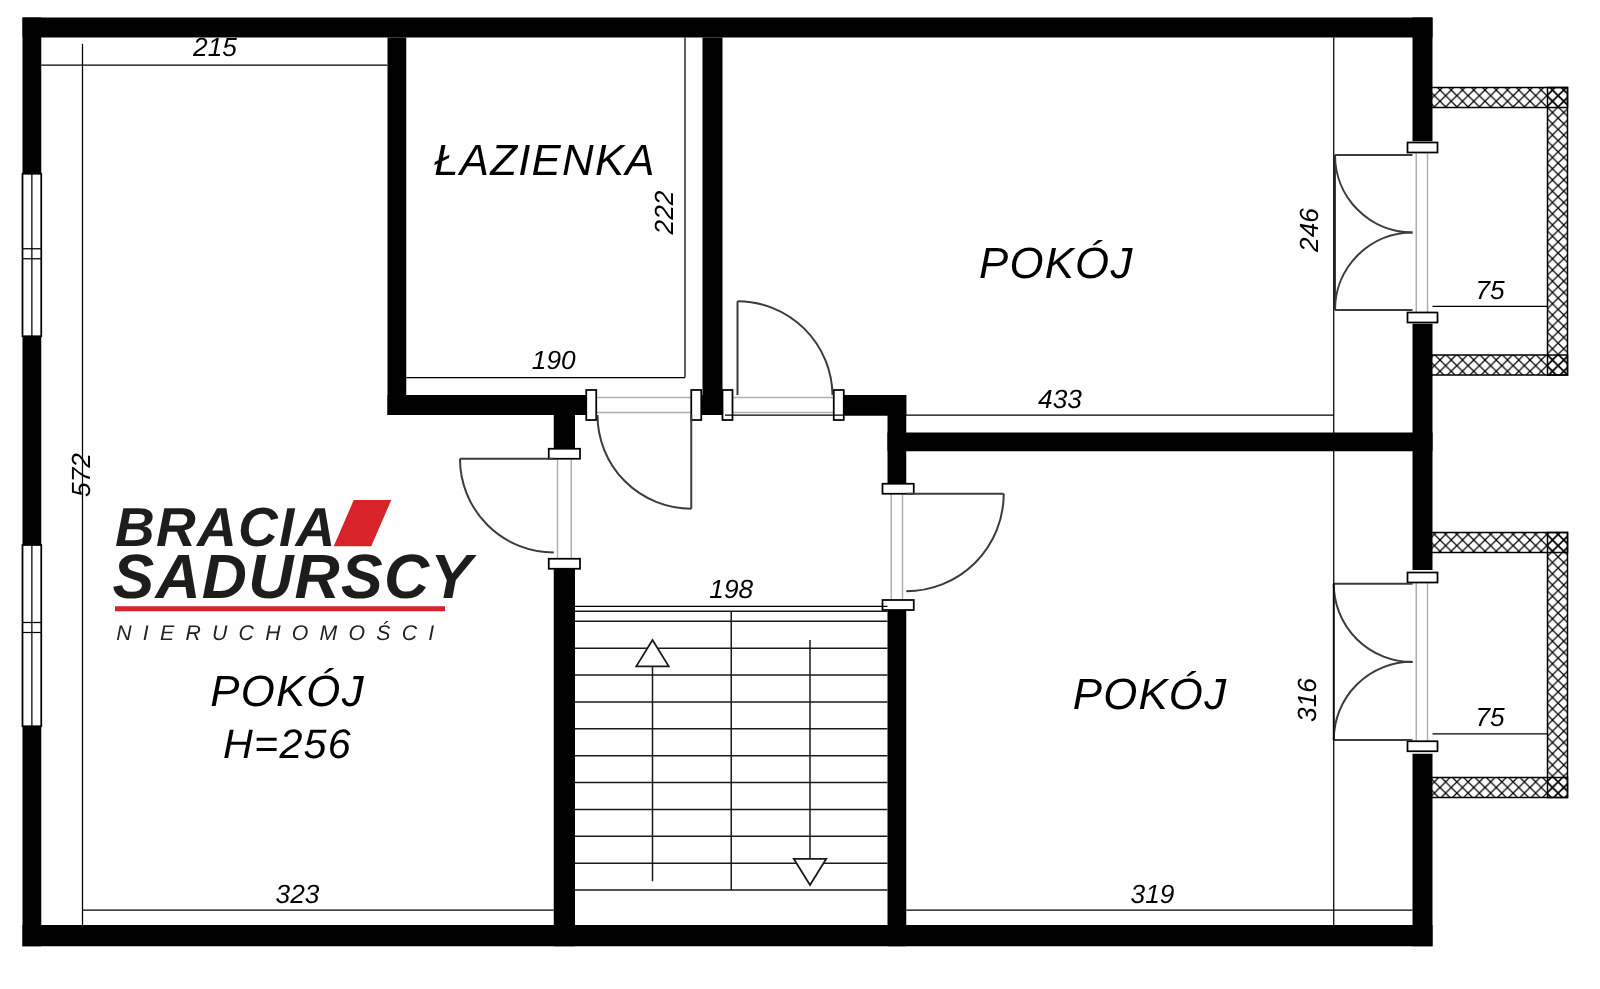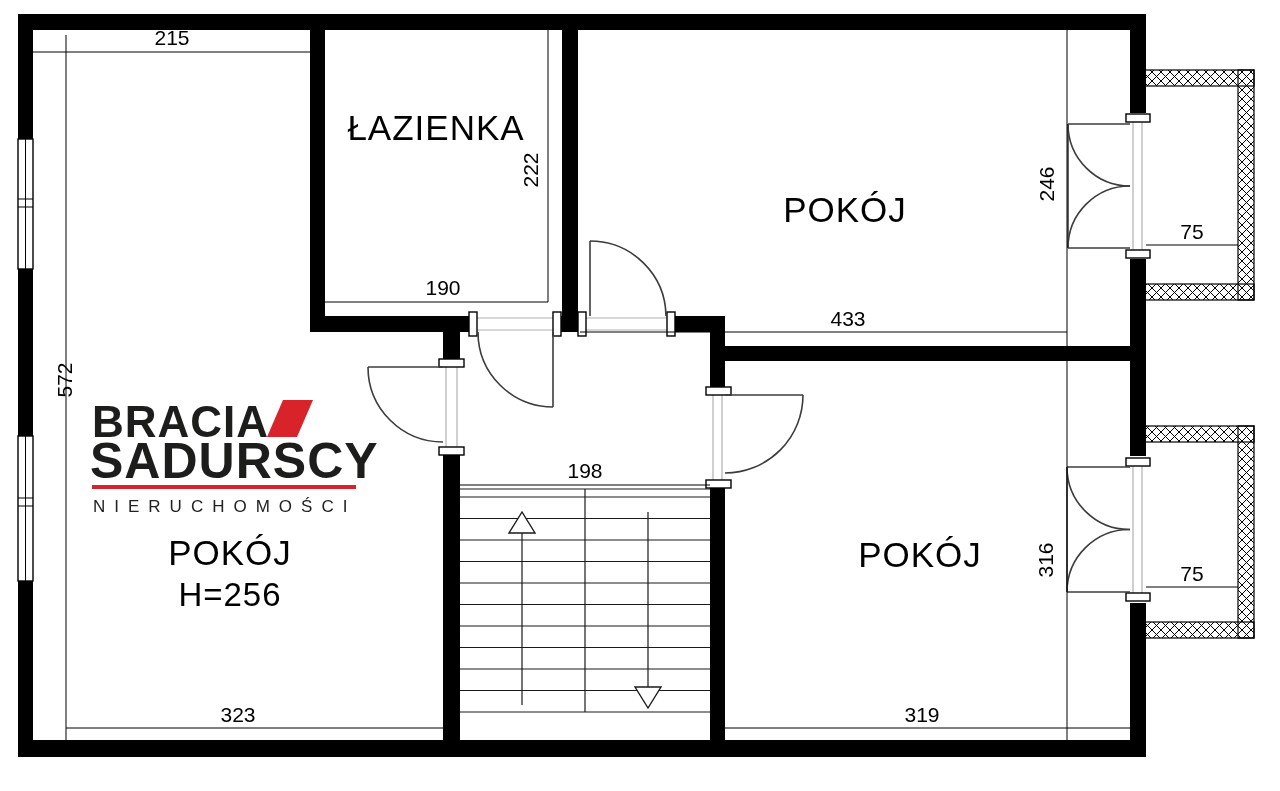--- a/index.html
+++ b/index.html
@@ -1,16 +1,16 @@
 <!DOCTYPE html>
 <html><head>
 <meta charset="utf-8">
 <style>
   html,body{margin:0;padding:0;background:#ffffff;width:1280px;height:791px;overflow:hidden;}
-  #plan{position:absolute;left:0;top:0;width:1280px;height:791px;}
+  #plan{position:absolute;left:0;top:0;width:1280px;height:791px;font-style:italic;}
   svg text{font-family:"Liberation Sans", sans-serif;fill:#000;}
   .dim{font-size:21px;}
   .room{font-size:35px;letter-spacing:1px;}
   .wall{fill:#000;stroke:none;}
   .thin{stroke:#000;stroke-width:1;fill:none;}
   .door{stroke:#3c3c3c;stroke-width:1.6;fill:none;}
   .jamb{fill:#fff;stroke:#000;stroke-width:1.4;}
   .sill{stroke:#b0b0b0;stroke-width:1.2;}
   .tread{stroke:#1a1a1a;stroke-width:1.2;}
   .winframe{fill:#fff;stroke:#000;stroke-width:1.4;}

